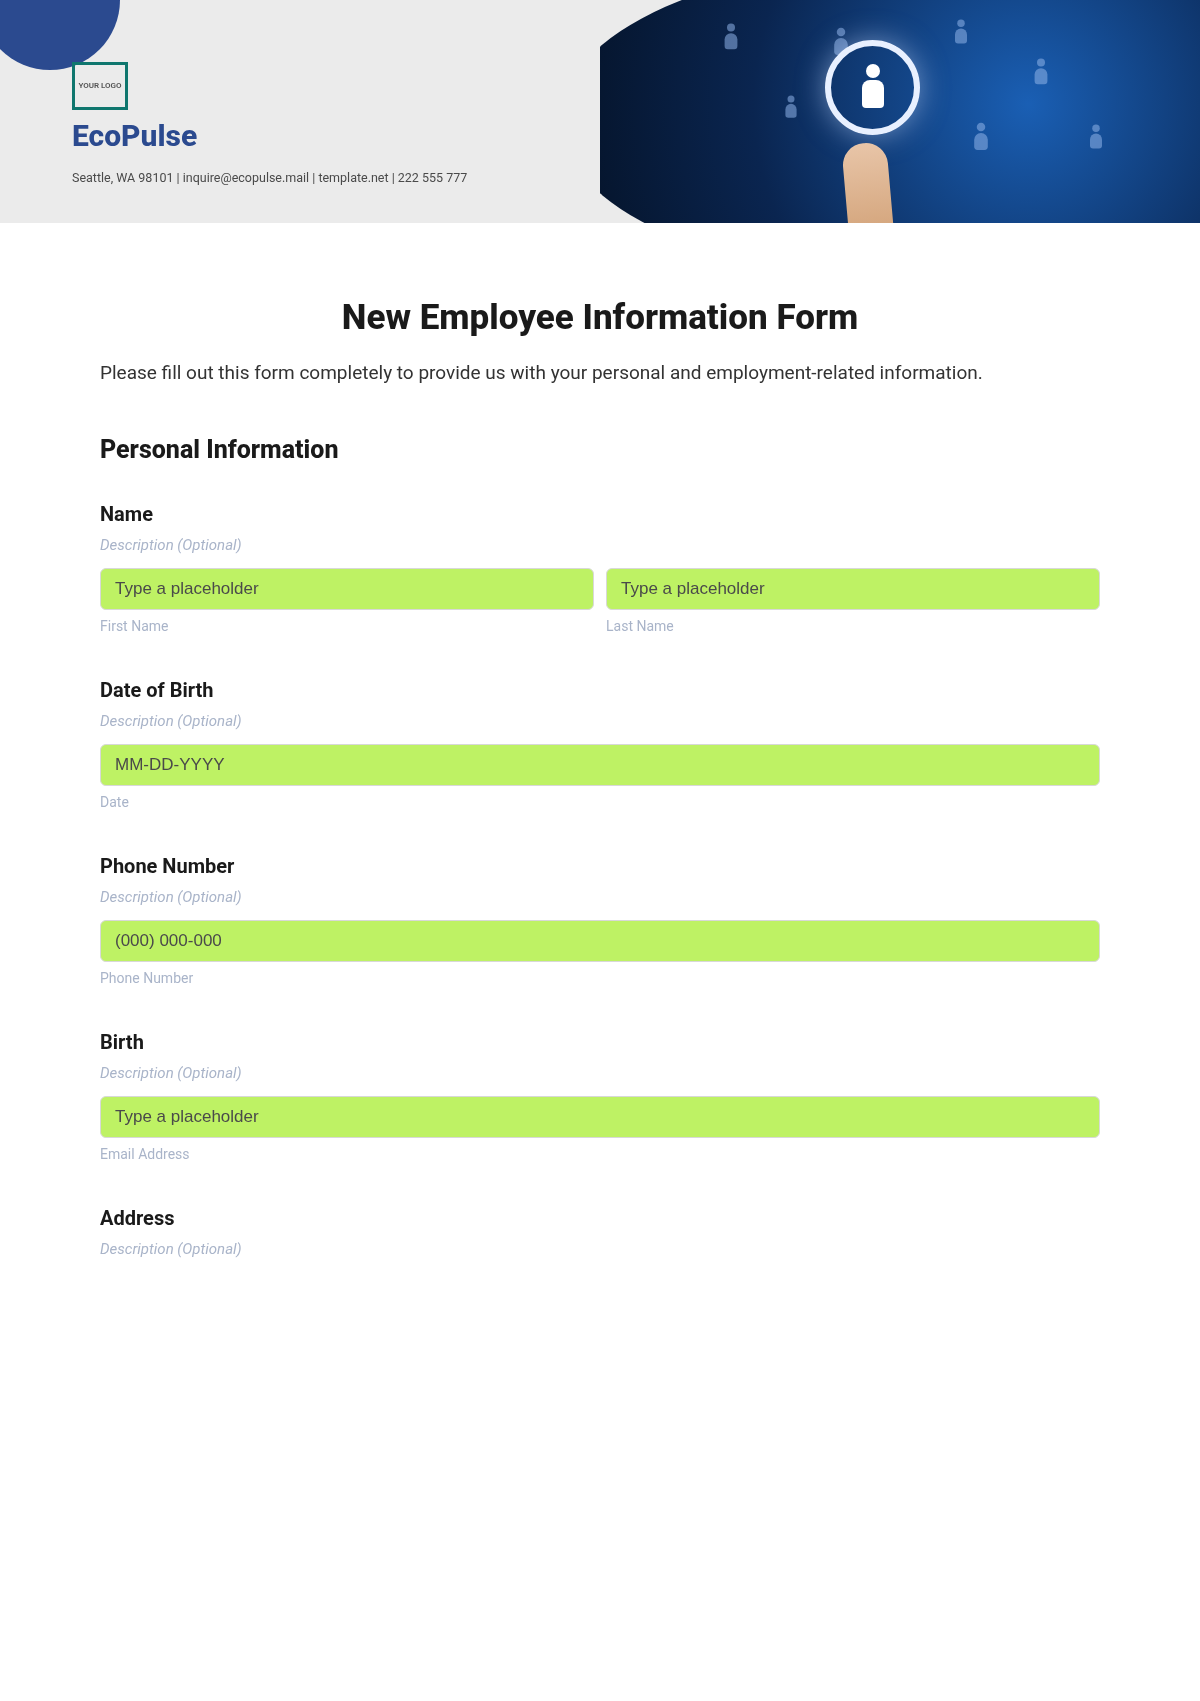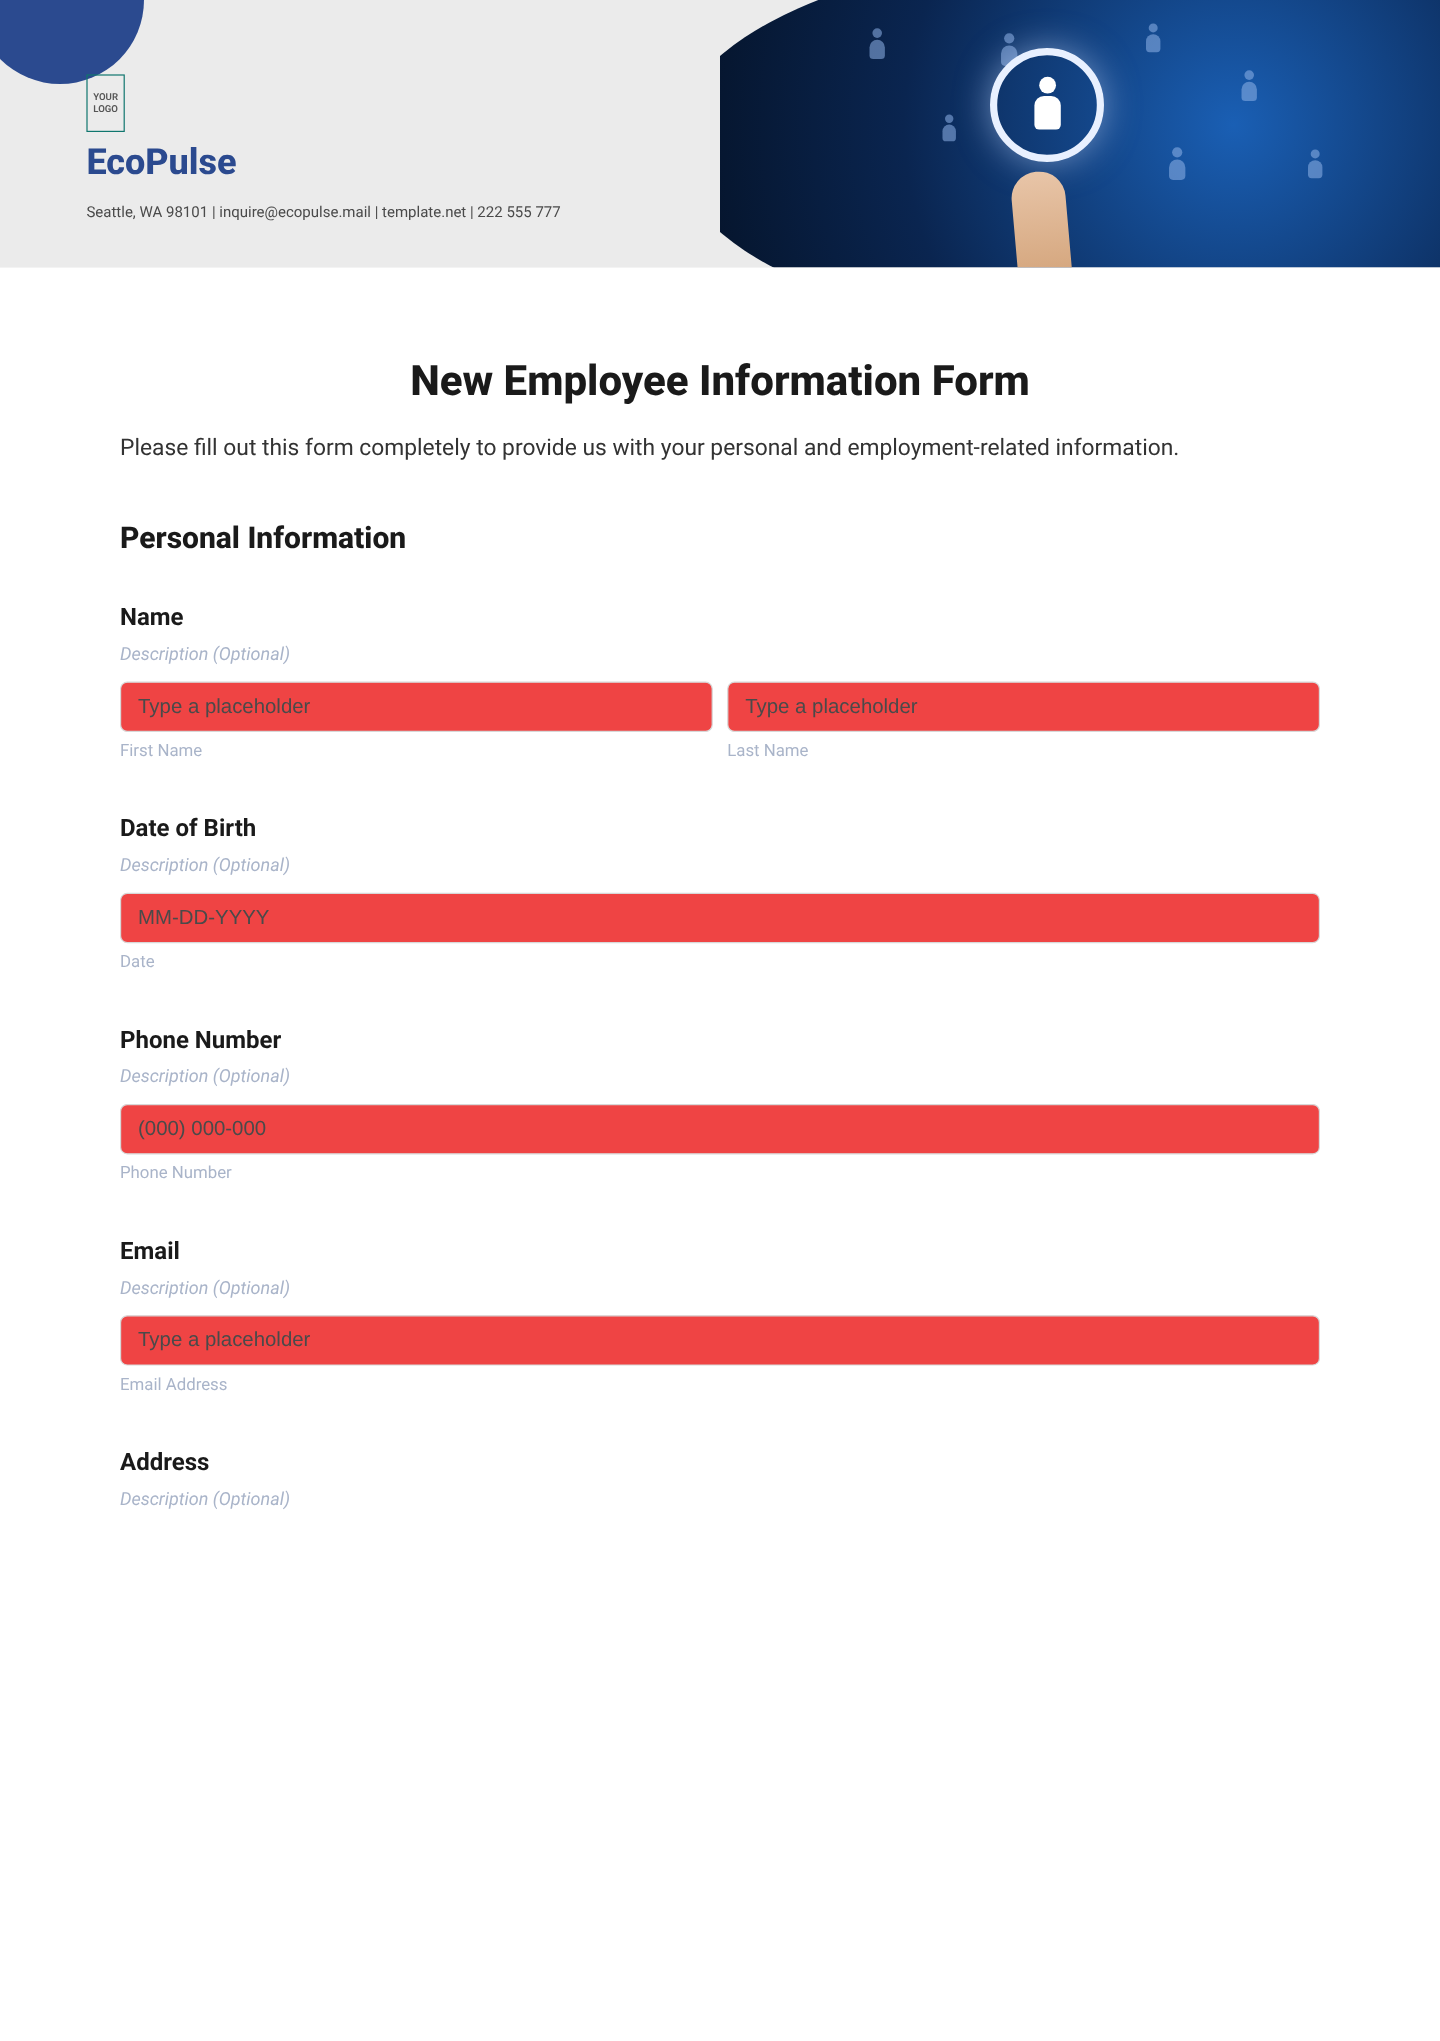--- a/index.html
+++ b/index.html
@@ -10,33 +10,33 @@
 .hero-bg { position: absolute; right: -80px; top: -40px; width: 720px; height: 320px; border-radius: 50% 0 0 50%; background: radial-gradient(circle at 65% 45%, #1a5fb4 0%, #0a2550 55%, #041022 100%); }
 .hero-circle { position: absolute; right: 280px; top: 40px; width: 95px; height: 95px; border: 6px solid #e8f0ff; border-radius: 50%; display: flex; align-items: center; justify-content: center; box-shadow: 0 0 28px rgba(200,220,255,0.5); }
 .person { width: 18px; height: 36px; position: relative; }
 .person::before { content: ""; position: absolute; top: 0; left: 50%; transform: translateX(-50%); width: 10px; height: 10px; border-radius: 50%; background: var(--pc, #cfe0ff); }
 .person::after { content: ""; position: absolute; top: 12px; left: 50%; transform: translateX(-50%); width: 16px; height: 20px; border-radius: 8px 8px 4px 4px; background: var(--pc, #cfe0ff); }
 .hero-circle .person { --pc: #fff; width: 24px; height: 48px; }
 .hero-circle .person::before { width: 14px; height: 14px; }
 .hero-circle .person::after { width: 22px; height: 28px; top: 16px; }
 .bg-person { position: absolute; opacity: 0.55; --pc: #8fb3e8; }
 .finger { position: absolute; right: 310px; bottom: -10px; width: 45px; height: 90px; background: linear-gradient(180deg, #e8c5a8 0%, #d4a57c 100%); border-radius: 22px 22px 0 0; transform: rotate(-5deg); }
-.logo-box { position: absolute; left: 72px; top: 62px; width: 32px; height: 48px; border: 1px solid #0f766e; display: flex; align-items: center; justify-content: center; font-size: 8px; color: #555; text-align: center; line-height: 1.2; font-weight: 600; }
+.logo-box { position: absolute; left: 72px; top: 62px; width: 56px; height: 48px; border: 3px solid #0f766e; display: flex; align-items: center; justify-content: center; font-size: 8px; color: #555; text-align: center; line-height: 1.2; font-weight: 600; }
 .brand { position: absolute; left: 72px; top: 118px; font-size: 30px; font-weight: 800; color: #2b4a8f; }
 .contact { position: absolute; left: 72px; top: 170px; font-size: 12.5px; color: #4a4a4a; }
 .form-body { padding: 74px 100px 0; }
 .form-title { font-size: 35px; font-weight: 800; color: #1a1a1a; text-align: center; margin-bottom: 20px; }
 .form-intro { font-size: 19px; color: #333; line-height: 1.55; margin-bottom: 48px; }
 .section-title { font-size: 25px; font-weight: 800; color: #1a1a1a; margin-bottom: 38px; }
 .field-group { margin-bottom: 44px; }
 .field-label { font-size: 20px; font-weight: 700; color: #1a1a1a; margin-bottom: 10px; }
 .field-desc { font-size: 15px; font-style: italic; color: #a9b4c9; margin-bottom: 14px; }
 .row2 { display: flex; gap: 12px; }
 .row2 > div { flex: 1; }
-.input { width: 100%; height: 42px; border: 1px solid #d8d8d8; border-radius: 6px; padding: 0 14px; font-size: 17px; color: #333; background: #ef4444; }
+.input { width: 100%; height: 42px; border: 1px solid #d8d8d8; border-radius: 6px; padding: 0 14px; font-size: 17px; color: #333; background: #bef264; }
 .input::placeholder { color: #4a4a4a; }
 .sub-label { font-size: 14px; color: #a9b4c9; margin-top: 8px; }
 </style>
 </head>
 <body>
 
 <div class="header">
   <div class="corner-circle"></div>
   <div class="hero-wrap">
     <div class="hero-bg"></div>
@@ -85,21 +85,21 @@
   </div>
 
   <div class="field-group">
     <div class="field-label">Phone Number</div>
     <div class="field-desc">Description (Optional)</div>
     <input class="input" placeholder="(000) 000-000" style="">
     <div class="sub-label">Phone Number</div>
   </div>
 
   <div class="field-group">
-    <div class="field-label">Email</div>
+    <div class="field-label">Birth</div>
     <div class="field-desc">Description (Optional)</div>
     <input class="input" placeholder="Type a placeholder" style="">
     <div class="sub-label">Email Address</div>
   </div>
 
   <div class="field-group">
     <div class="field-label">Address</div>
     <div class="field-desc">Description (Optional)</div>
   </div>
 </div>

